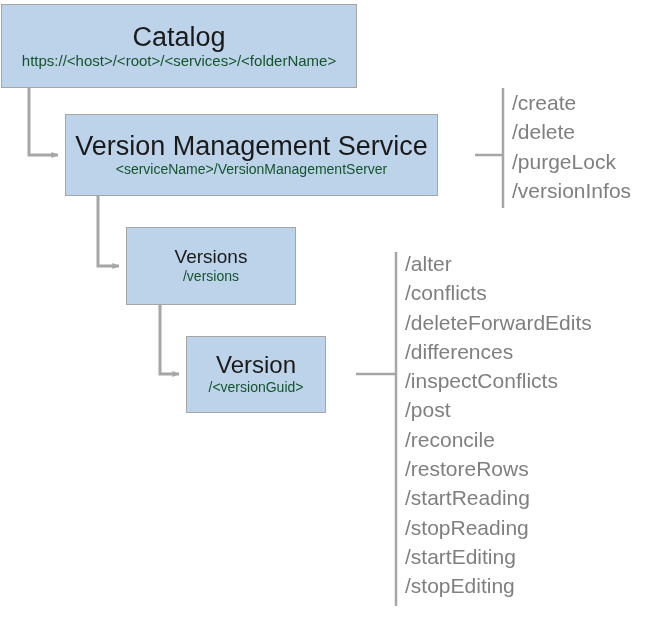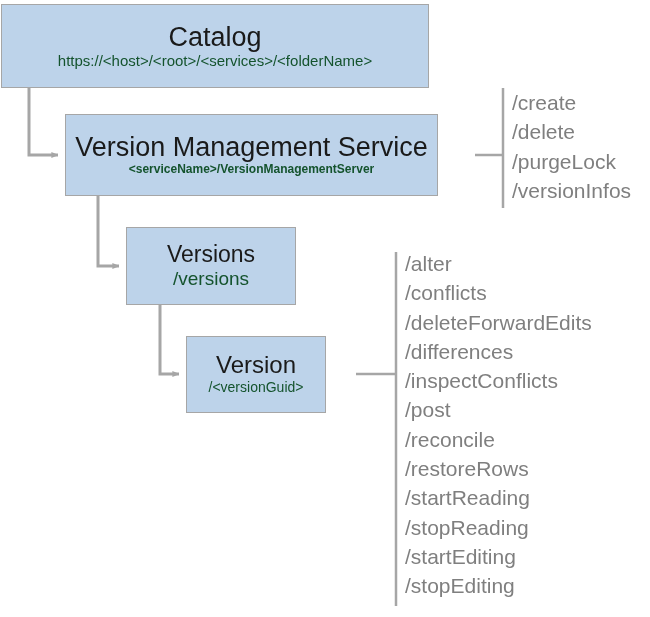--- a/index.html
+++ b/index.html
@@ -39,36 +39,36 @@
     white-space: nowrap;
   }
   .node-sub {
     color: #14532d;
     line-height: 1.1;
     white-space: nowrap;
   }
 
   
   #node-catalog {
-    left: 1px; top: 4px; width: 428px; height: 84px;
+    left: 1px; top: 4px; width: 356px; height: 84px;
   }
   #node-catalog .node-title { font-size: 27px; margin-bottom: 2px; }
   #node-catalog .node-sub { font-size: 15px; }
 
   #node-vms {
     left: 65px; top: 114px; width: 373px; height: 82px;
   }
   #node-vms .node-title { font-size: 27px; margin-bottom: 2px; }
-  #node-vms .node-sub { font-size: 12px; font-weight: bold; }
+  #node-vms .node-sub { font-size: 14px; }
 
   #node-versions {
     left: 126px; top: 227px; width: 170px; height: 78px;
   }
-  #node-versions .node-title { font-size: 23px; margin-bottom: 2px; }
-  #node-versions .node-sub { font-size: 19px; }
+  #node-versions .node-title { font-size: 19px; margin-bottom: 2px; }
+  #node-versions .node-sub { font-size: 14px; }
 
   #node-version {
     left: 186px; top: 336px; width: 140px; height: 77px;
   }
   #node-version .node-title { font-size: 24px; margin-bottom: 2px; }
   #node-version .node-sub { font-size: 14px; }
 
   
   .op-list {
     position: absolute;

